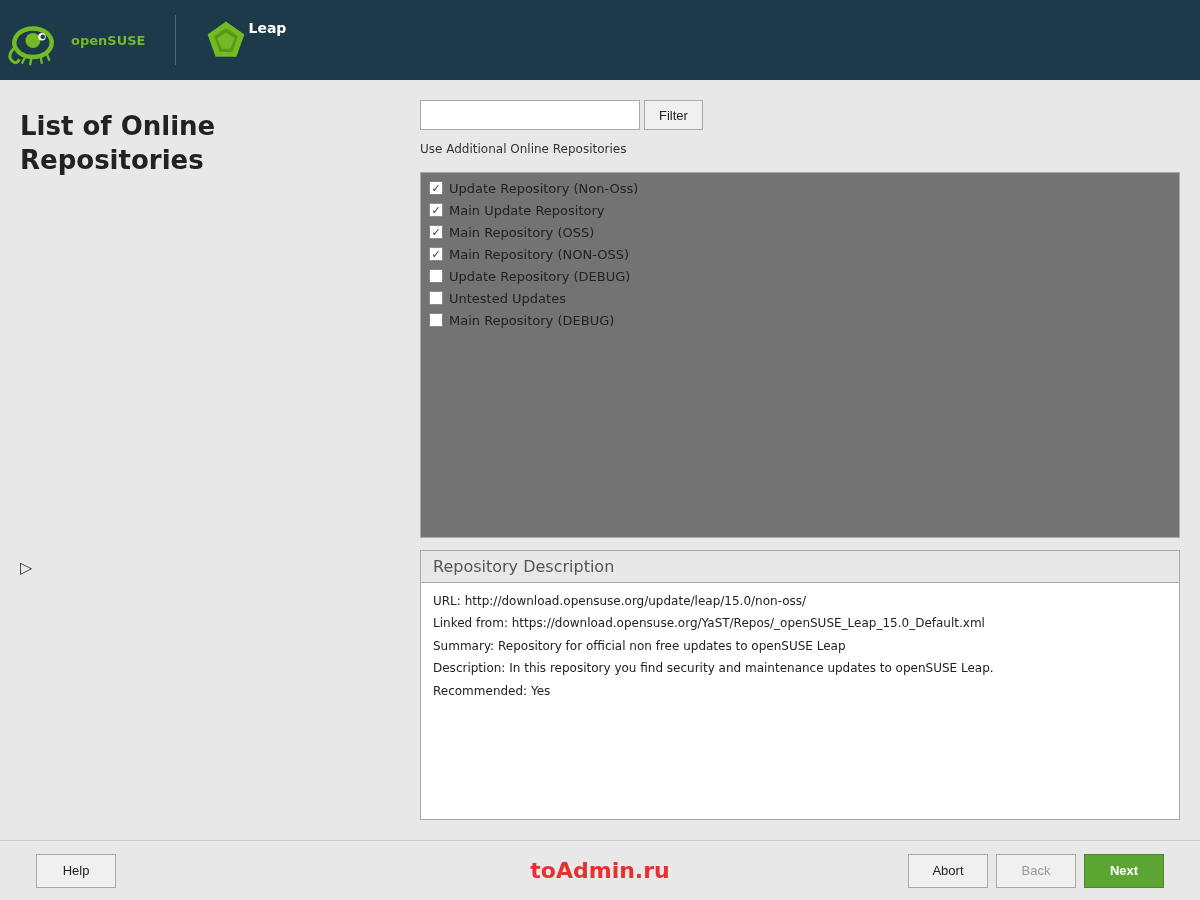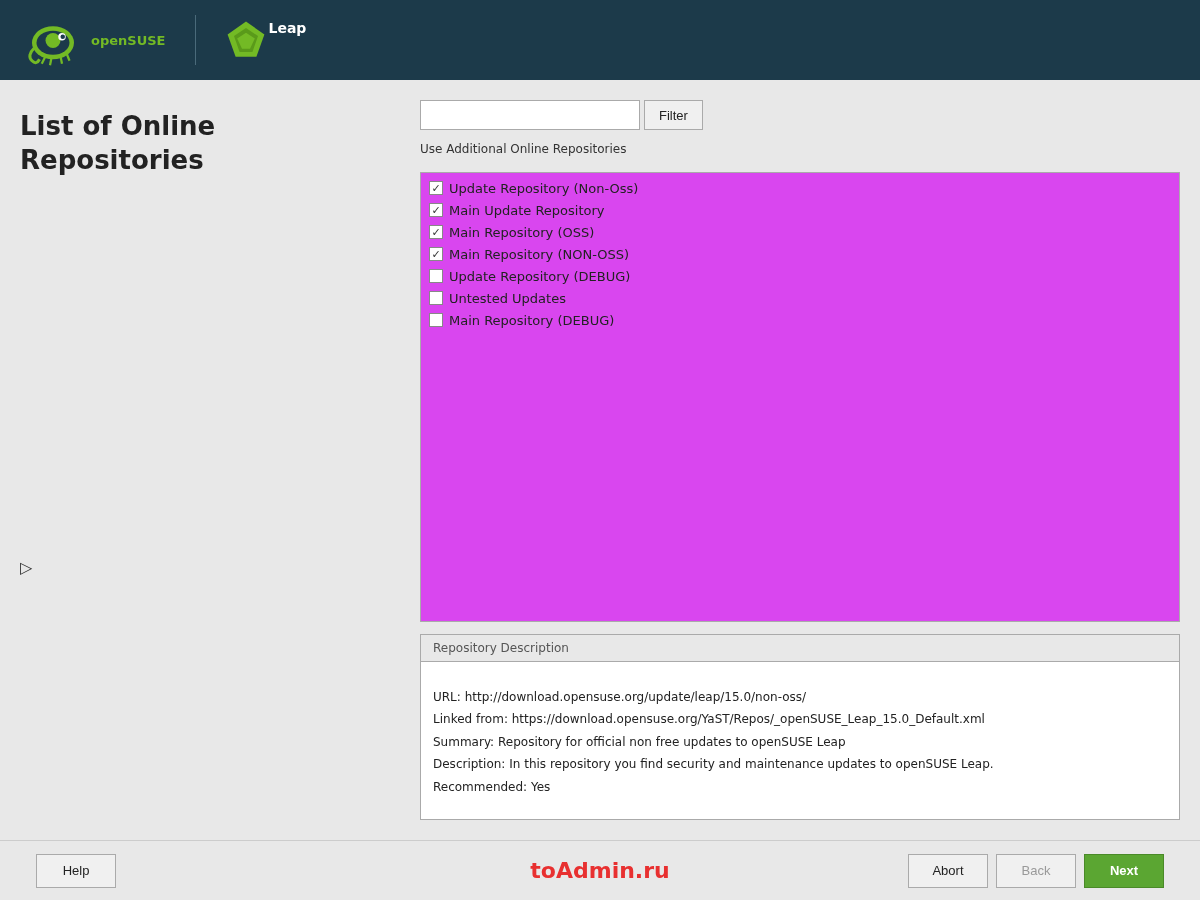--- a/index.html
+++ b/index.html
@@ -11,21 +11,21 @@
       height: 900px;
       overflow: hidden;
     }
 
     
     .header {
       background: #1c3a4a;
       height: 80px;
       display: flex;
       align-items: center;
-      padding: 0 23px;
+      padding: 0 3px;
       gap: 20px;
     }
     .header-logo-opensuse {
       display: flex;
       align-items: center;
       gap: 8px;
     }
     .opensuse-icon {
       width: 60px;
       height: 55px;
@@ -108,22 +108,22 @@
 
     
     .section-label {
       font-size: 12px;
       color: #333;
       margin-bottom: 4px;
     }
 
     .repo-list-container {
       border: 1px solid #aaa;
-      background: #d946ef;
-      height: 450px;
+      background: #737373;
+      height: 366px;
       overflow-y: auto;
       padding: 4px 0;
     }
 
     .repo-item {
       display: flex;
       align-items: center;
       padding: 3px 8px;
       cursor: pointer;
       gap: 6px;
@@ -158,24 +158,24 @@
     }
 
     
     .description-section {
       border: 1px solid #aaa;
       background: white;
       flex: 1;
       padding: 10px 12px;
     }
     .description-title {
-      font-size: 12px;
+      font-size: 16px;
       color: #555;
       background: #e8e8e8;
-      margin: -10px -12px 25px -12px;
+      margin: -10px -12px 8px -12px;
       padding: 6px 12px;
       border-bottom: 1px solid #aaa;
     }
     .description-content {
       font-size: 12px;
       line-height: 1.7;
       color: #222;
     }
     .desc-row { margin-bottom: 2px; }
     .desc-label { font-weight: normal; }

